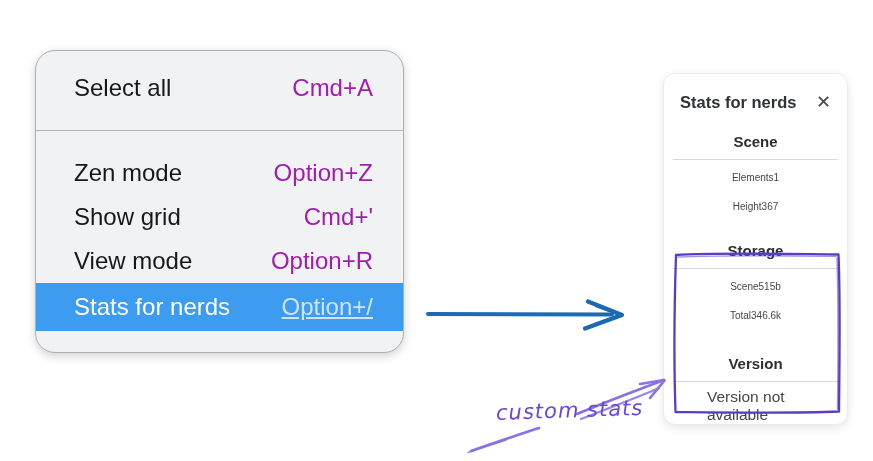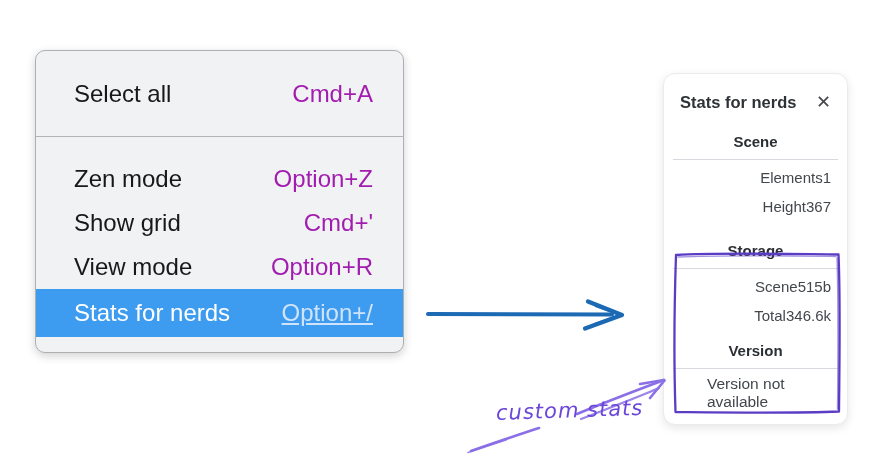--- a/index.html
+++ b/index.html
@@ -5,22 +5,22 @@
   html,body{margin:0;padding:0;background:#fff;}
   .stage{
     position:relative;width:873px;height:461px;background:#ffffff;
     font-family:"Liberation Sans",sans-serif;overflow:hidden;
   }
 
   
   .menu{
     position:absolute;left:35px;top:50px;width:369px;height:303px;
     box-sizing:border-box;background:#f1f2f3;border:1px solid #adb0b3;
-    border-radius:10px;box-shadow:0 3px 10px rgba(0,0,0,.18);
-    padding-top:21px;overflow:hidden;
+    border-radius:20px;box-shadow:0 3px 10px rgba(0,0,0,.18);
+    padding-top:15px;overflow:hidden;
   }
   .menu-item{
     display:flex;justify-content:space-between;align-items:center;
     height:44px;padding:0 30px 0 38px;font-size:24px;color:#17181a;
     cursor:default;
   }
   .menu-item .mi-shortcut{color:#a21caf;}
   .menu-item.selected{height:48px;background:#3d9bf0;color:#ffffff;}
   .menu-item.selected .mi-shortcut{color:#cfe4fb;text-decoration:underline;}
   .menu-sep{height:1px;background:#b2b4b6;margin:20px 0;}
@@ -40,25 +40,25 @@
   .panel-close{
     border:none;background:none;padding:0;font-size:18px;line-height:1;
     color:#47494d;cursor:pointer;font-family:"DejaVu Sans",sans-serif;
   }
   .sec-heading{
     font-size:15px;font-weight:bold;color:#2b2f33;text-align:center;
     margin:0;line-height:22px;
   }
   .sec-heading.scene-h{margin-top:16px;}
   .sec-heading.storage-h{margin-top:19px;}
-  .sec-heading.version-h{margin-top:10px;}
+  .sec-heading.version-h{margin-top:23px;}
   .sec-divider{height:1px;background:#d6dade;margin:6px -7px 0 -7px;}
   .stat-row{
-    display:flex;justify-content:flex-end;align-items:center;
-    height:29px;font-size:15px;color:#43474c;
+    display:flex;justify-content:center;align-items:center;
+    height:29px;font-size:10px;color:#43474c;
   }
   .stat-rows{padding-top:3px;}
   .version-note{font-size:15.5px;color:#43474c;padding-top:6px;margin-left:27px;}
 
   
   .overlay{position:absolute;left:0;top:0;pointer-events:none;}
   .annotation-text{
     position:absolute;left:496px;top:398px;width:170px;
     font-family:"DejaVu Sans",sans-serif;font-style:italic;
     font-size:21px;letter-spacing:1px;color:#6b46d9;

